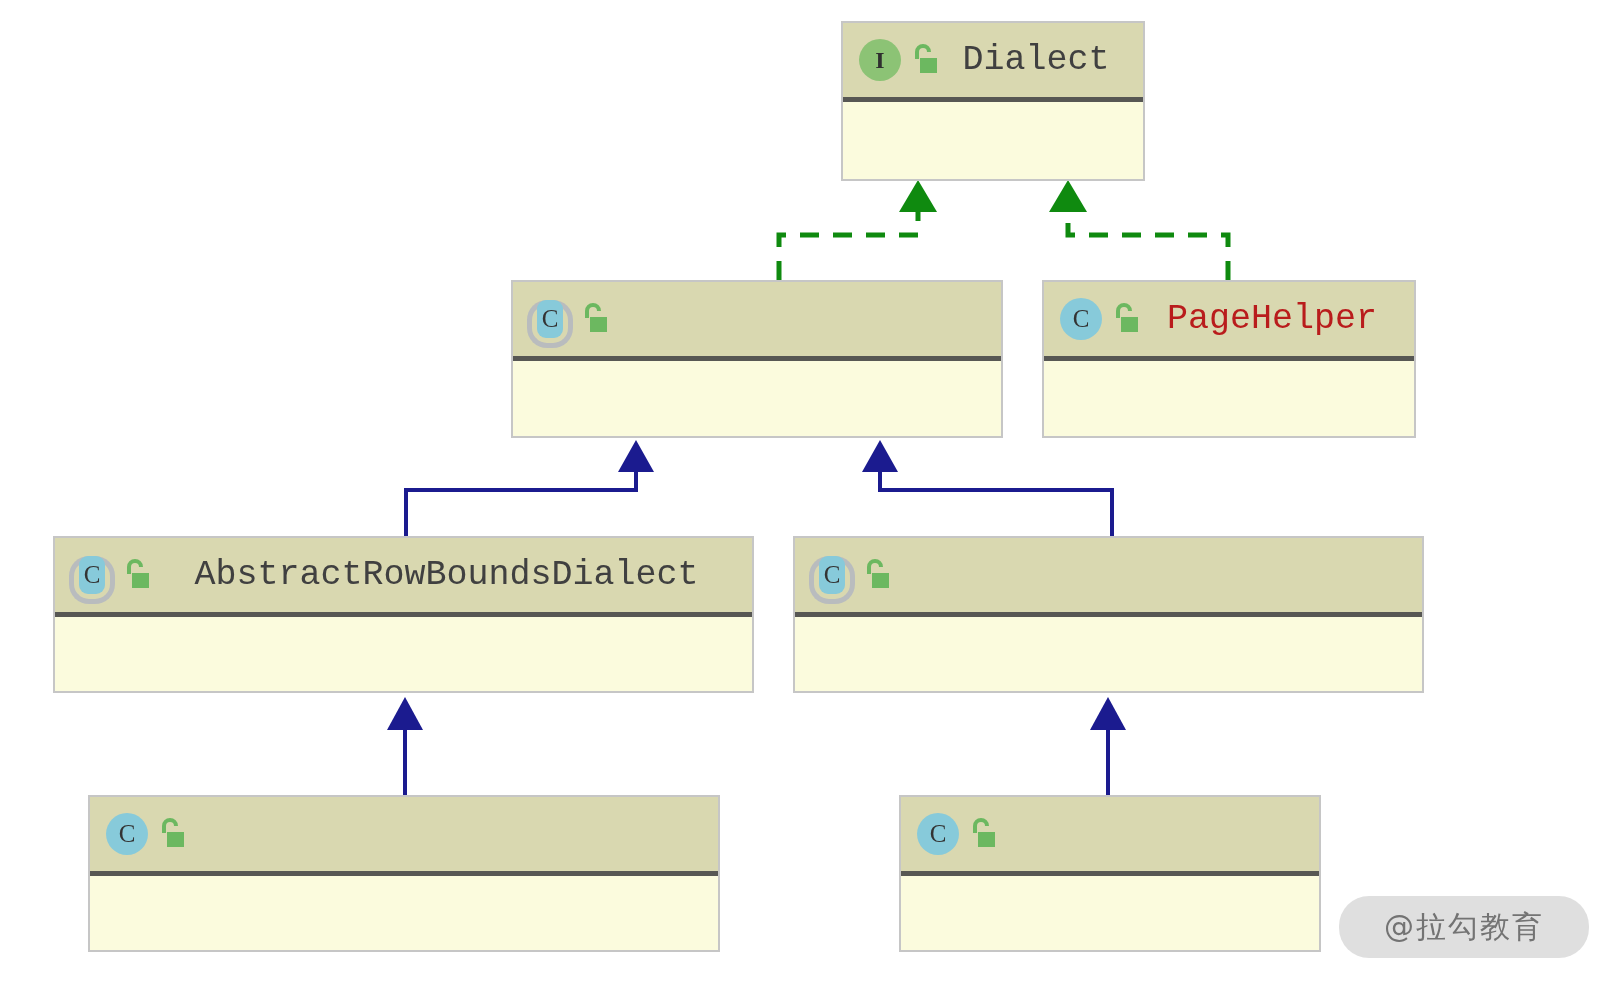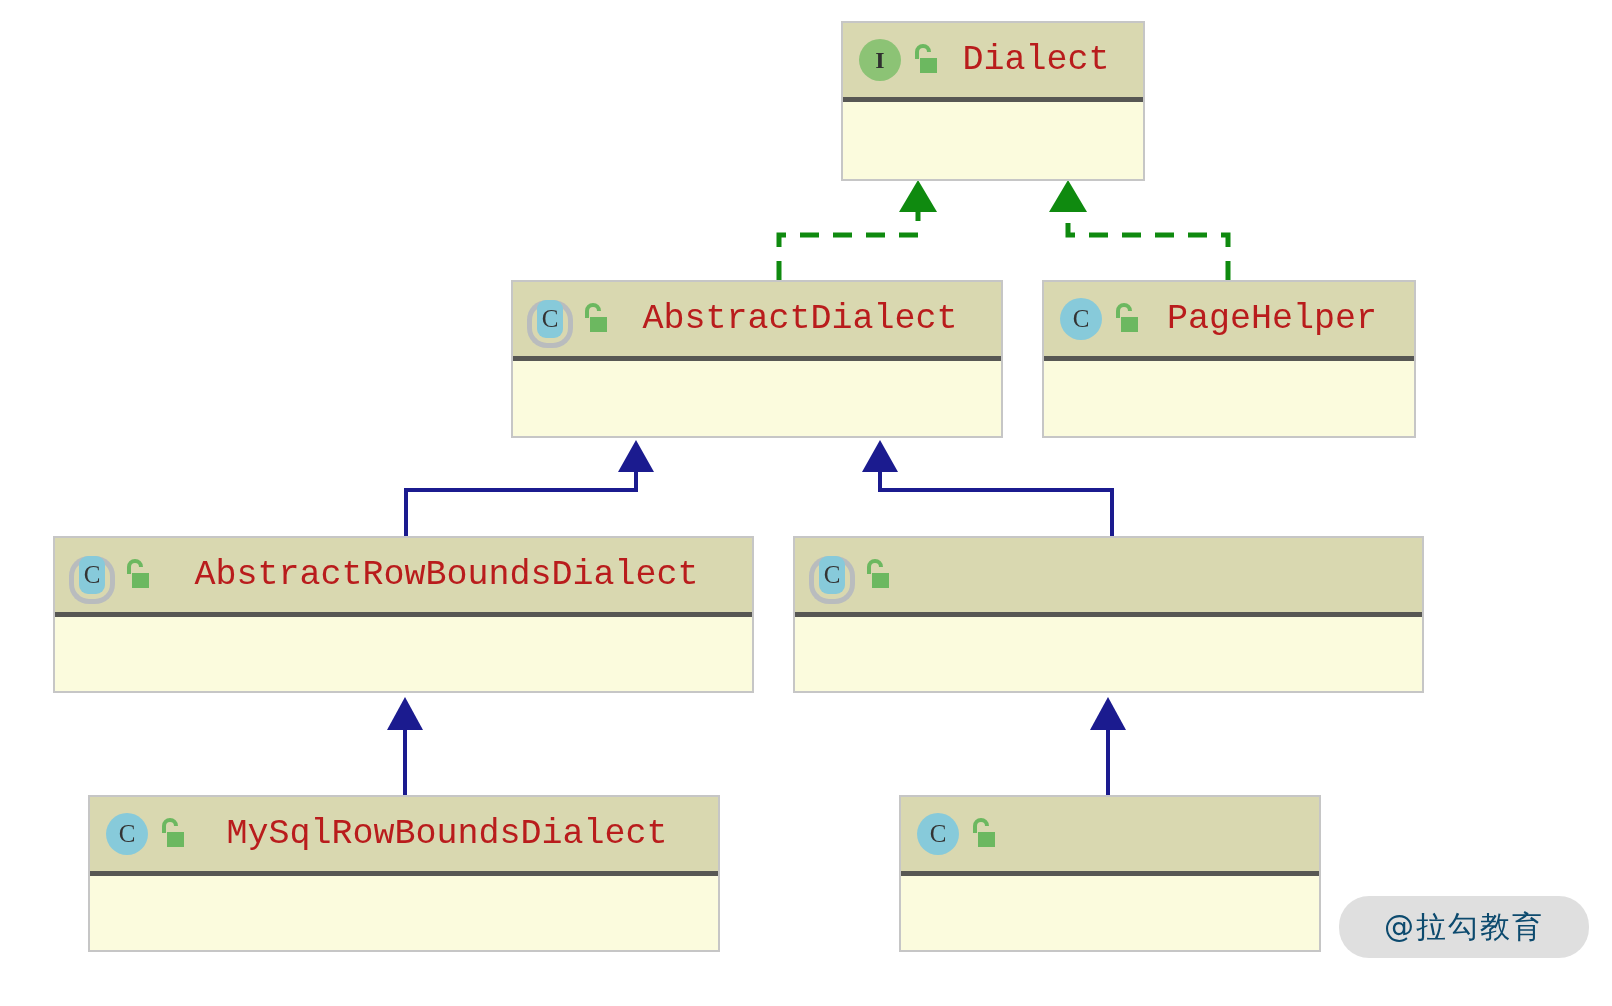--- a/index.html
+++ b/index.html
@@ -45,21 +45,21 @@
     height: 79px;
     flex: 0 0 auto;
   }
   .uml-body {
     flex: 1 1 auto;
     background: #fbfbdd;
   }
   .uml-title {
     font-family: "Liberation Mono", "DejaVu Sans Mono", monospace;
     font-size: 35px;
-    color: #b91c1c;
+    color: #404040;
     letter-spacing: 0px;
     white-space: nowrap;
     line-height: 1;
   }
   .uml-title.link {
     color: #b91c1c;
   }
   .title-wrap {
     flex: 1 1 auto;
     display: flex;
@@ -152,21 +152,21 @@
     position: relative;
   }
   
   #watermark {
     position: absolute;
     display: flex;
     align-items: center;
     justify-content: center;
     background: rgba(216,216,216,0.82);
     border-radius: 30px;
-    color: #0c4a6e;
+    color: #737373;
     font-family: "DejaVu Sans", "Liberation Sans", sans-serif;
     font-size: 30px;
     letter-spacing: 2px;
   }
 </style>
 </head>
 <body>
 
 <div id="diagram-canvas">
 
@@ -229,23 +229,20 @@
             <span class="arc-r"></span>
           <span class="pill">C</span>
         </span>
       </span>
       <span class="icon-lock">
         <svg viewBox="0 0 30 34" width="30" height="34" xmlns="http://www.w3.org/2000/svg">
           <path d="M 8 16 L 8 9 A 6 6 0 0 1 20 9" fill="none" stroke="#6cb860" stroke-width="4"></path>
           <rect x="11" y="15" width="17" height="15" fill="#6cb860"></rect>
         </svg>
       </span>
-      <span class="title-wrap">
-        <span class="uml-title">AbstractDialect</span>
-      </span>
     </div>
     <div class="uml-body"></div>
   </div>
 
   <div class="uml-node" style="left:1042px; top:280px; width:374px; height:158px;">
     <div class="uml-header">
       <span class="icon-slot">
         <span class="icon-class">C</span>
       </span>
       <span class="icon-lock">
@@ -306,23 +303,20 @@
     <div class="uml-header">
       <span class="icon-slot">
         <span class="icon-class">C</span>
       </span>
       <span class="icon-lock">
         <svg viewBox="0 0 30 34" width="30" height="34" xmlns="http://www.w3.org/2000/svg">
           <path d="M 8 16 L 8 9 A 6 6 0 0 1 20 9" fill="none" stroke="#6cb860" stroke-width="4"></path>
           <rect x="11" y="15" width="17" height="15" fill="#6cb860"></rect>
         </svg>
       </span>
-      <span class="title-wrap">
-        <span class="uml-title">MySqlRowBoundsDialect</span>
-      </span>
     </div>
     <div class="uml-body"></div>
   </div>
 
   <div class="uml-node" style="left:899px; top:795px; width:422px; height:157px;">
     <div class="uml-header">
       <span class="icon-slot">
         <span class="icon-class">C</span>
       </span>
       <span class="icon-lock">

